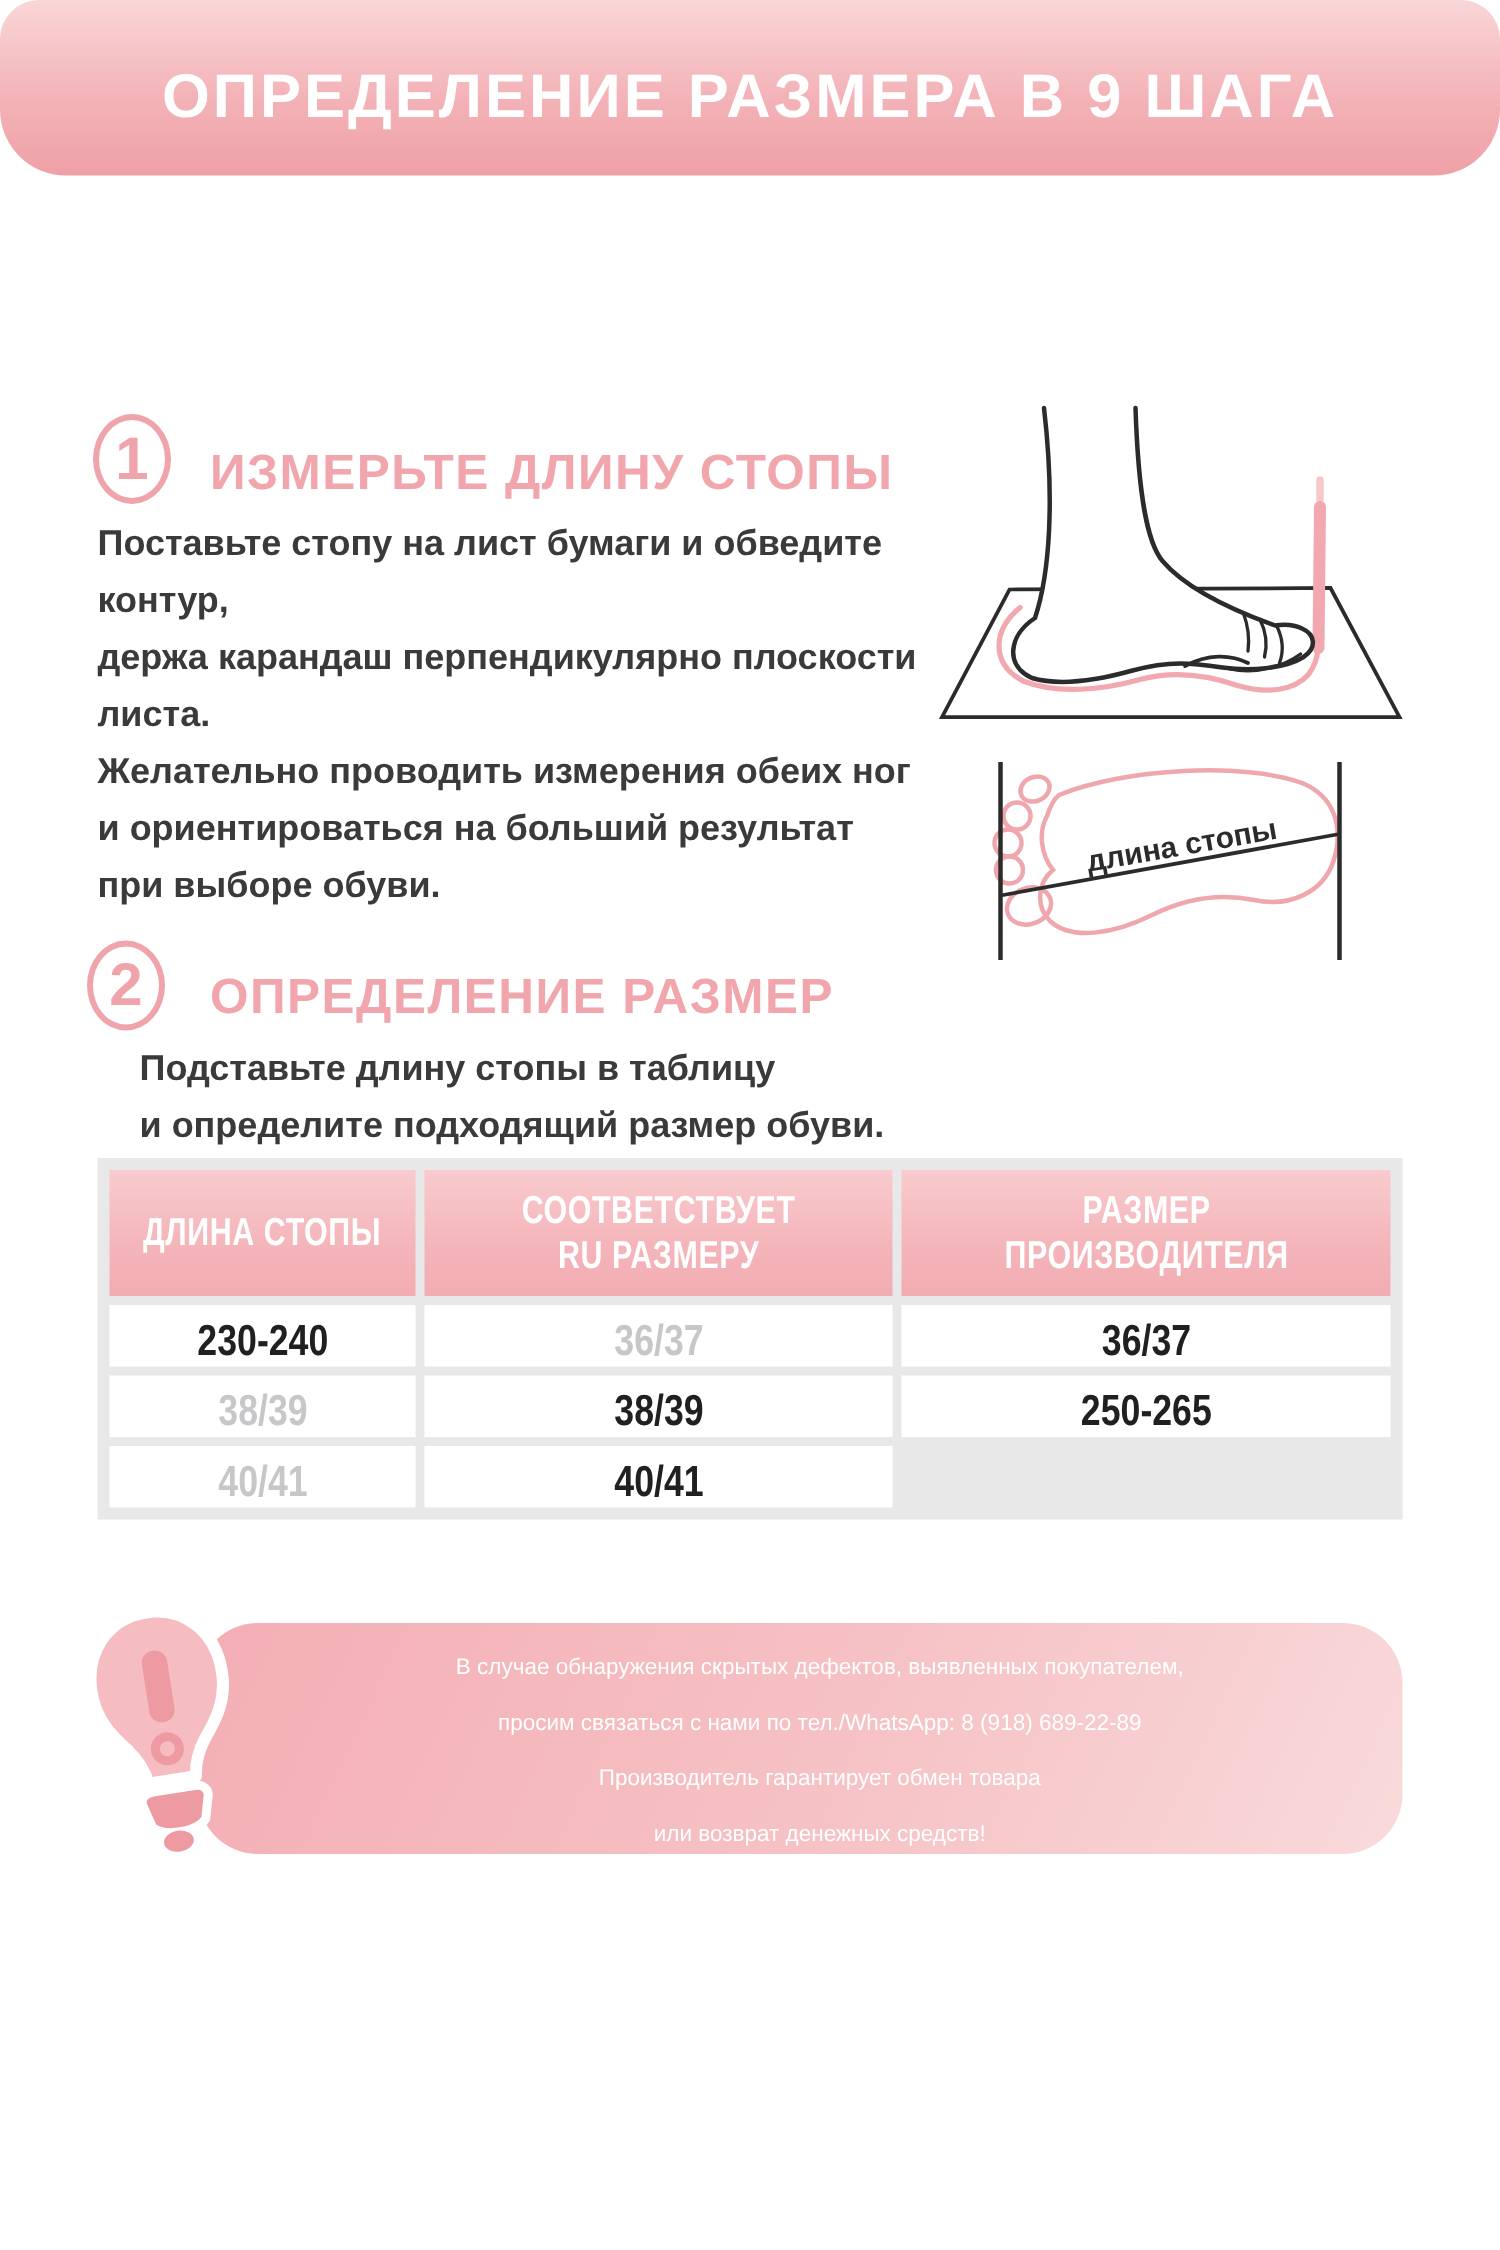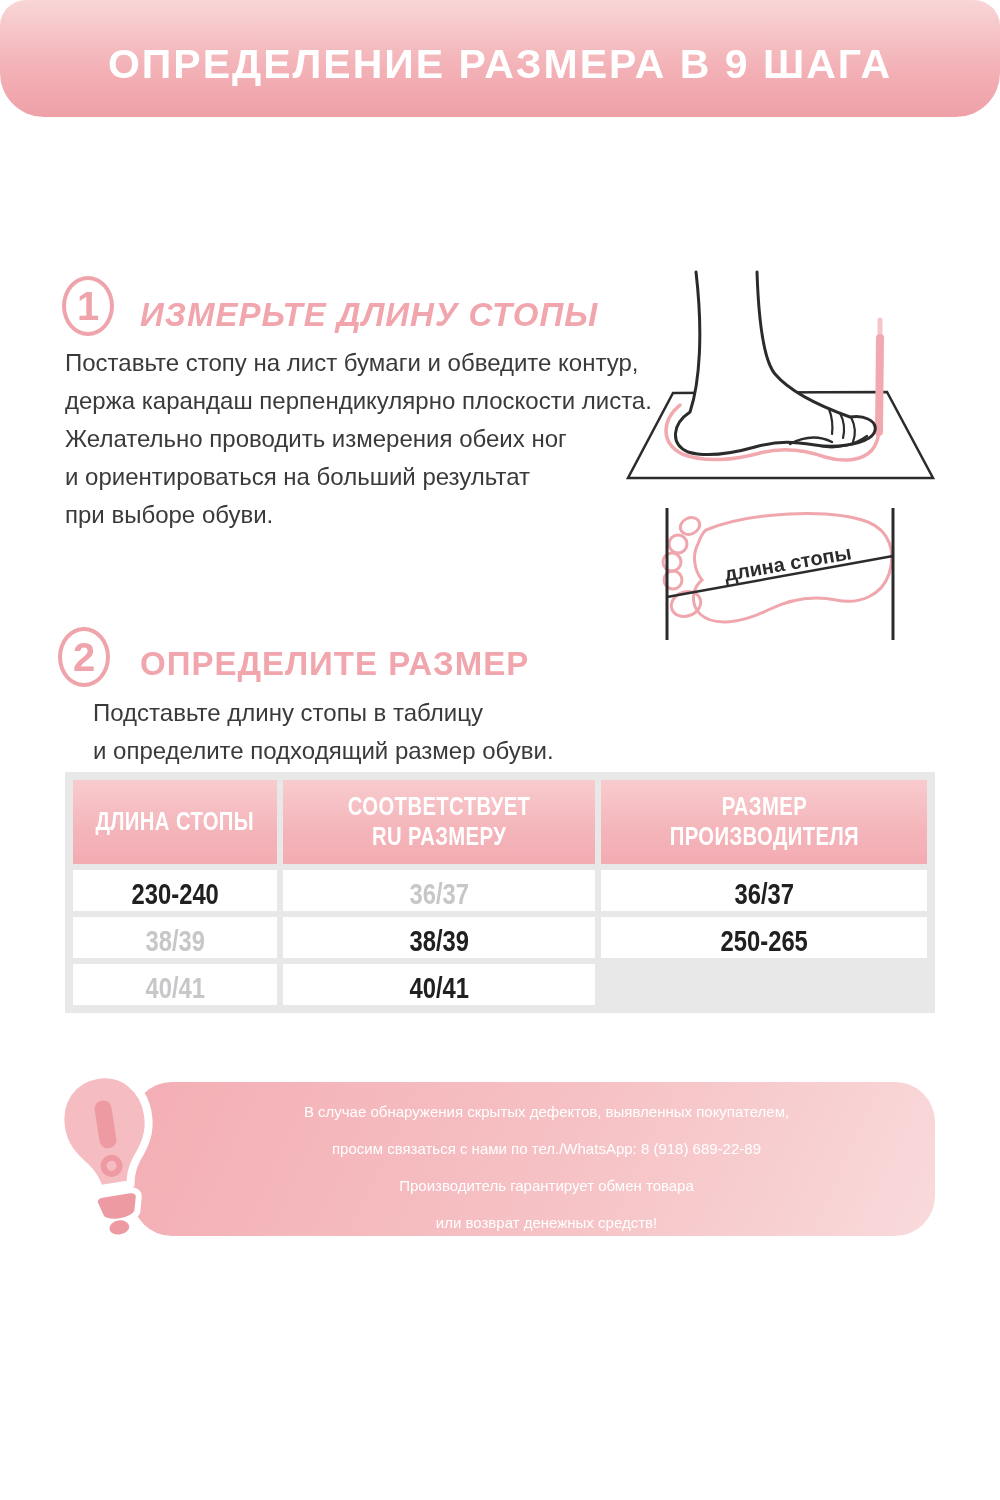--- a/index.html
+++ b/index.html
@@ -24,25 +24,25 @@
     position:absolute; width:52px; height:60px;
     border:4px solid #efa4ab; border-radius:50%;
     display:flex; align-items:center; justify-content:center;
     color:#efa4ab; font-size:40px; font-weight:bold;
   }
   .circle-1 { left:62px; top:276px; }
   .circle-2 { left:58px; top:627px; }
   .step-title {
     position:absolute; color:#f1a6ae; font-size:33px; font-weight:bold; letter-spacing:1px;
   }
-  .title-1 { left:140px; top:296px;font-style:italic; }
+  .title-1 { left:140px; top:296px; }
   .title-2 { left:140px; top:645px; }
   .step-desc {
     position:absolute; left:65px; width:600px;
-    color:#3a3a3a; font-size:24px; line-height:38px; white-space:pre-line;
+    color:#3a3a3a; font-size:24px; line-height:38px; white-space:pre-line;font-weight:bold;
   }
   .desc-1 { top:344px; }
   .desc-2 { top:694px;margin-left:28px; }
 
   
   .illu1 { position:absolute; left:620px; top:262px; }
   .illu2 { position:absolute; left:640px; top:500px; }
 
   
   .size-table {
@@ -128,21 +128,21 @@
 
     <line x1="27" y1="8" x2="27" y2="140" stroke="#2b2b2b" stroke-width="3"></line>
     <line x1="253" y1="8" x2="253" y2="140" stroke="#2b2b2b" stroke-width="3"></line>
     <line x1="27" y1="97" x2="253" y2="56" stroke="#2b2b2b" stroke-width="2.5"></line>
     <text x="150" y="70" text-anchor="middle" transform="rotate(-10 150 76)" font-family="Liberation Sans, sans-serif" font-size="20" font-weight="600" fill="#2b2b2b">длина стопы</text>
   </svg>
 
   <div class="step-circle circle-2">
     <span>2</span>
   </div>
-  <h2 class="step-title title-2">ОПРЕДЕЛИТЕ РАЗМЕР</h2>
+  <h2 class="step-title title-2">ОПРЕДЕЛЕНИЕ РАЗМЕР</h2>
   <p class="step-desc desc-2">Подставьте длину стопы в таблицу
 и определите подходящий размер обуви.</p>
 
   <div class="size-table">
     <div class="th">
       <span>ДЛИНА СТОПЫ</span>
     </div>
     <div class="th">
       <span>СООТВЕТСТВУЕТ
 RU РАЗМЕРУ</span>

